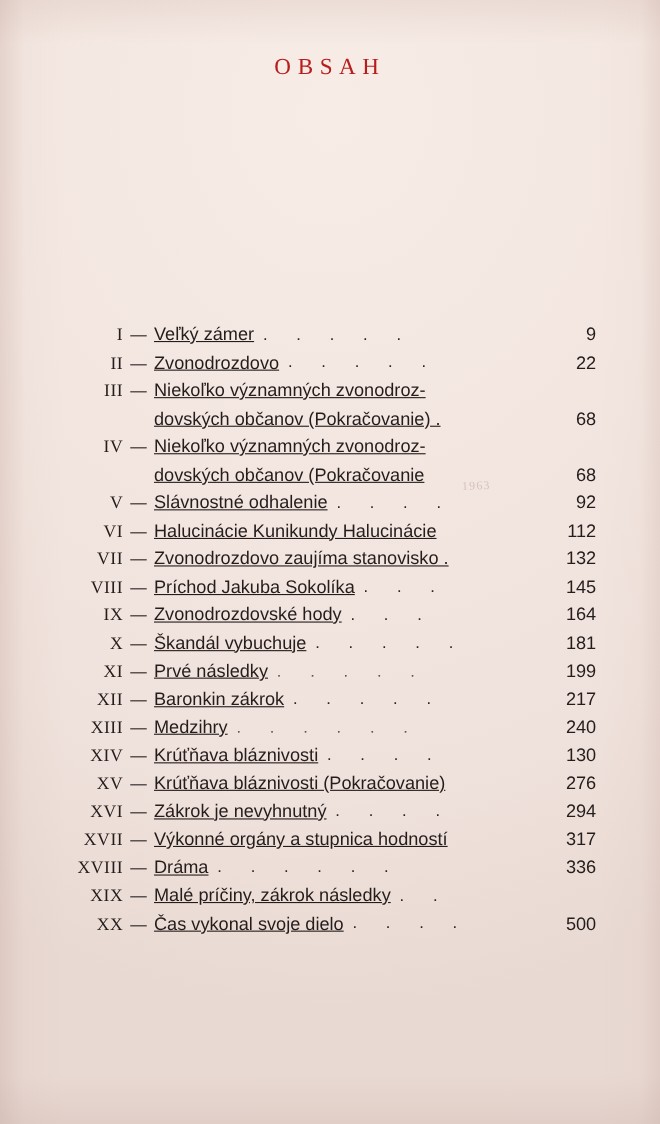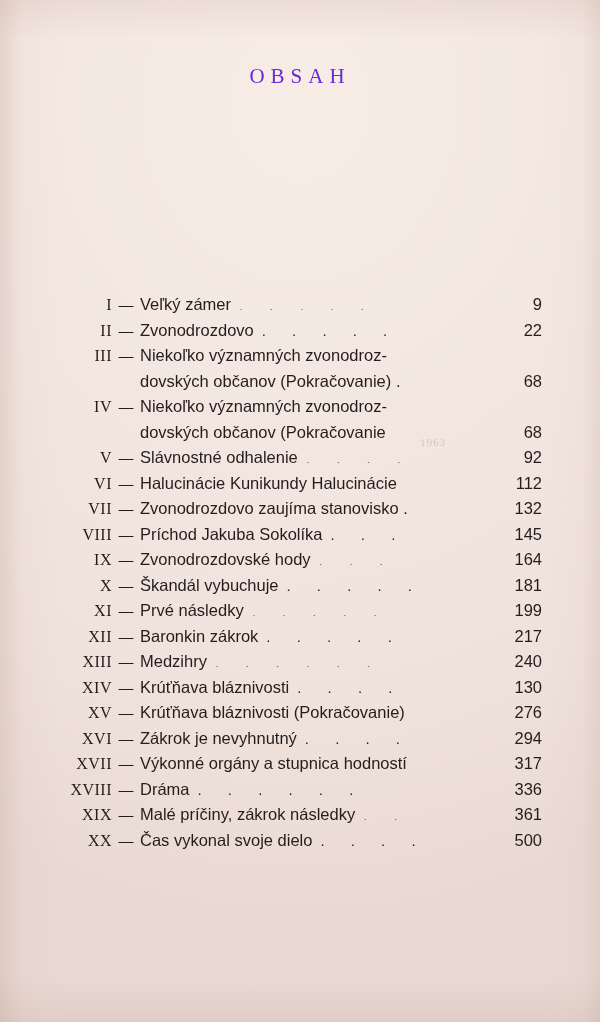--- a/index.html
+++ b/index.html
@@ -33,28 +33,28 @@
     pointer-events: none;
   }
   .content {
     position: relative;
     z-index: 2;
     width: 100%;
     height: 100%;
   }
   .title {
     position: absolute;
-    top: 64px;
+    top: 48px;
     left: 0;
     width: 100%;
     text-align: center;
     font-family: "Liberation Serif", serif;
     font-size: 21px;
     letter-spacing: 6px;
-    color: #6d28d9;
+    color: #b91c1c;
     font-weight: 400;
   }
   .toc {
     position: absolute;
     top: 292px;
     left: 0;
     width: 100%;
   }
   .toc-row {
     display: flex;
@@ -82,20 +82,21 @@
     flex: 1 1 auto;
     position: relative;
     display: flex;
     align-items: baseline;
     min-width: 0;
   }
   .label {
     white-space: nowrap;
     font-family: "Liberation Sans", sans-serif;
     font-size: 16.5px;
+    text-decoration: underline;
   }
   .label.justify {
     display: flex;
     justify-content: space-between;
     width: 332px;
     white-space: nowrap;
   }
   .leaders {
     flex: 1 1 auto;
     overflow: hidden;
@@ -327,21 +328,20 @@
         </span>
         <span class="pageno">336</span>
       </div>
       <div class="toc-row">
         <span class="num">XIX</span>
         <span class="dash">—</span>
         <span class="label-wrap">
           <span class="label">Malé príčiny, zákrok následky</span>
           <span class="leaders"><i>. .</i></span>
         </span>
-        <span class="pageno">361</span>
       </div>
       <div class="toc-row">
         <span class="num">XX</span>
         <span class="dash">—</span>
         <span class="label-wrap">
           <span class="label">Čas vykonal svoje dielo</span>
           <span class="leaders"><i>. . . .</i></span>
         </span>
         <span class="pageno">500</span>
       </div>

